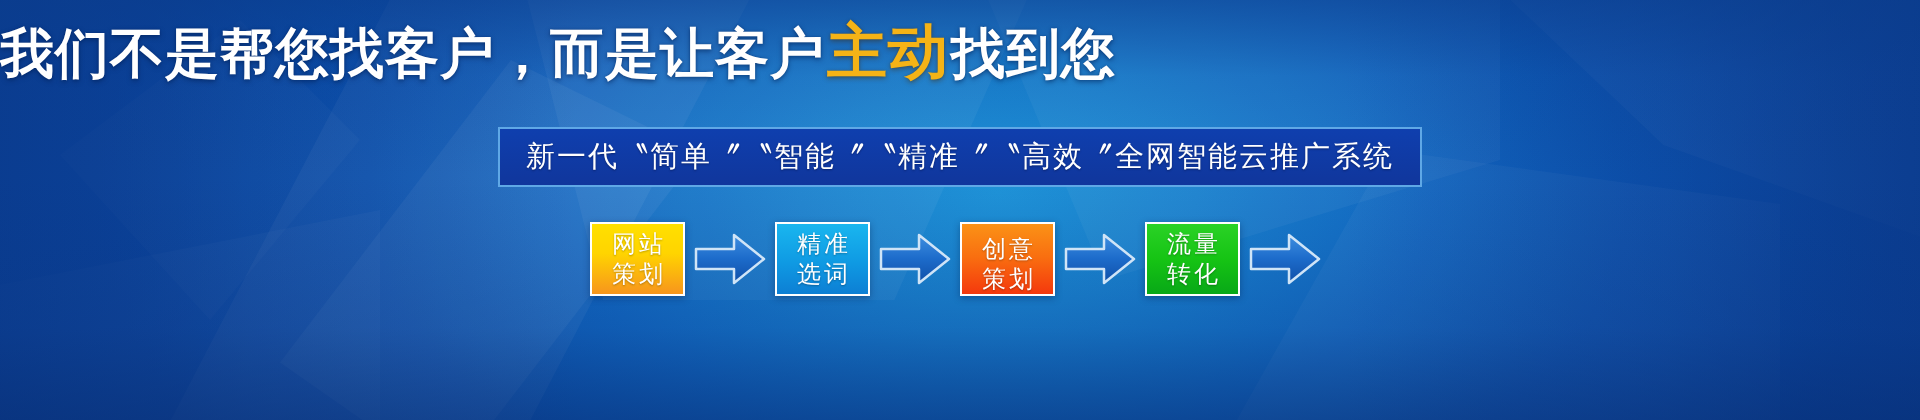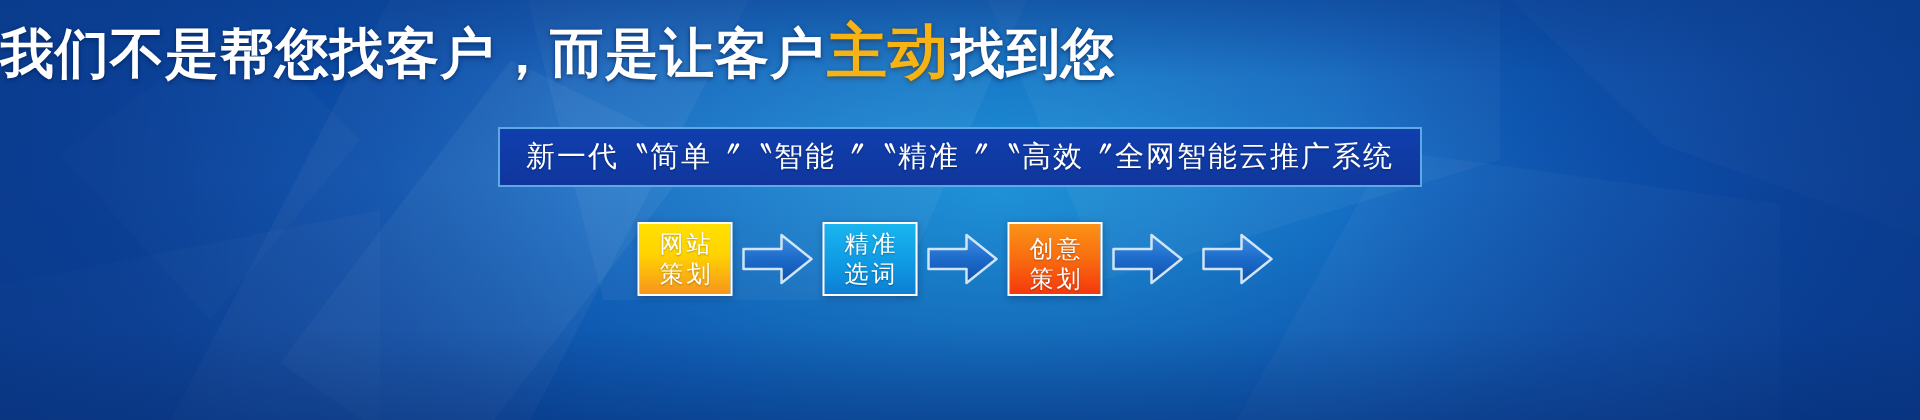--- a/index.html
+++ b/index.html
@@ -243,20 +243,24 @@
       <span>创意</span>
       <span>策划</span>
     </div>
 
     <div class="arrow">
       <svg viewBox="0 0 72 56" xmlns="http://www.w3.org/2000/svg">
         <polygon points="2,18 40,18 40,4 70,28 40,52 40,38 2,38" fill="url(#ag1)" stroke="#cfe4f7" stroke-width="2.5" stroke-linejoin="round"></polygon>
       </svg>
     </div>
 
+    <div class="step step-4">
+      <span>流量</span>
+      <span>转化</span>
+    </div>
 
     <div class="arrow">
       <svg viewBox="0 0 72 56" xmlns="http://www.w3.org/2000/svg">
         <polygon points="2,18 40,18 40,4 70,28 40,52 40,38 2,38" fill="url(#ag1)" stroke="#cfe4f7" stroke-width="2.5" stroke-linejoin="round"></polygon>
       </svg>
     </div>
 
 
   </div>
 </div>

